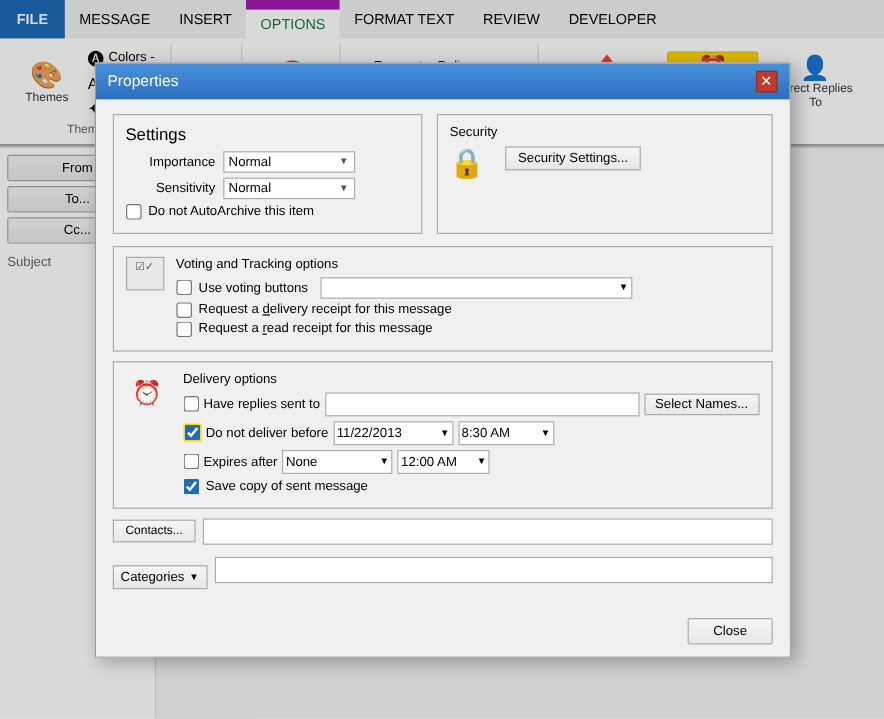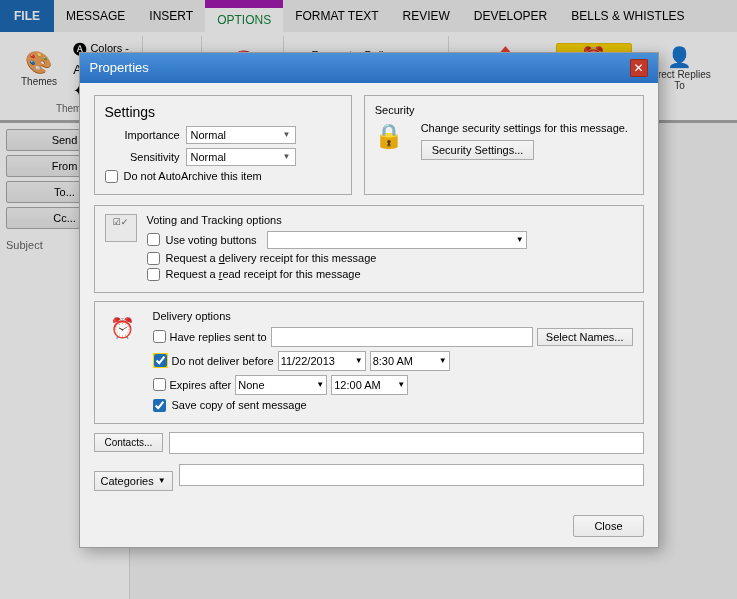--- a/index.html
+++ b/index.html
@@ -78,21 +78,20 @@
 
 <div class="ribbon">
   <div class="ribbon-tabs">
     <button class="ribbon-tab file">FILE</button>
     <button class="ribbon-tab">MESSAGE</button>
     <button class="ribbon-tab">INSERT</button>
     <button class="ribbon-tab active">OPTIONS</button>
     <button class="ribbon-tab">FORMAT TEXT</button>
     <button class="ribbon-tab">REVIEW</button>
     <button class="ribbon-tab">DEVELOPER</button>
-    <button class="ribbon-tab">BELLS &amp; WHISTLES</button>
   </div>
   <div class="ribbon-body">
 
     <div class="ribbon-group">
       <div class="ribbon-group-content">
         <div class="ribbon-btn">
           <span class="ribbon-btn-icon">🎨</span>
           <span class="ribbon-btn-label">Themes</span>
         </div>
         <div class="ribbon-small-group">
@@ -164,21 +163,20 @@
           <span class="ribbon-btn-label">Direct Replies To</span>
         </div>
       </div>
       <div class="ribbon-group-label">More Options</div>
     </div>
   </div>
 </div>
 
 <div style="display:flex; background:#f5f5f5; height:calc(599px - 120px);">
   <div class="email-sidebar">
-    <button class="sidebar-btn">Send</button>
     <button class="sidebar-btn">From</button>
     <button class="sidebar-btn">To...</button>
     <button class="sidebar-btn">Cc...</button>
     <span style="font-size:11px; color:#666; margin-top:6px;">Subject</span>
   </div>
   <div class="email-content"></div>
 </div>
 
 <div class="dialog-overlay">
   <div class="dialog">
@@ -210,21 +208,20 @@
             <input type="checkbox" style="">
             <span>Do not AutoArchive this item</span>
           </div>
         </div>
 
         <div class="section-box" style="flex:1.2;">
           <div style="font-size:11px; margin-bottom:6px;">Security</div>
           <div class="security-content">
             <span class="lock-icon">🔒</span>
             <div>
-              <div style="font-size:11px; margin-bottom:6px;">Change security settings for this message.</div>
               <button class="security-btn">Security Settings...</button>
             </div>
           </div>
         </div>
       </div>
 
       <div class="cb-section">
         <div style="display:flex; align-items:flex-start; gap:6px;">
           <div style="margin-right:4px;">
             <div style="width:32px; height:28px; background:#e8e8e8; border:1px solid #ababab; font-size:9px; text-align:center; padding-top:2px; color:#555;">
@@ -265,21 +262,21 @@
               <span>Have replies sent to</span>
               <input type="text" class="delivery-input" value="" style="flex: 1 1 0%;">
               <button class="select-names-btn">Select Names...</button>
             </div>
 
             <div class="delivery-row">
               <span class="yellow-cb-wrapper">
                 <input type="checkbox" checked="" class="checked-cb" style="">
               </span>
               <span>Do not deliver before</span>
-              <div class="delivery-select-sm" style="width:88px;">
+              <div class="delivery-select-sm" style="width:100px;">
                 <span>11/22/2013</span>
                 <span style="font-size:8px;">▼</span>
               </div>
               <div class="delivery-select-sm" style="width:80px;">
                 <span>8:30 AM</span>
                 <span style="font-size:8px;">▼</span>
               </div>
             </div>
 
             <div class="delivery-row">

